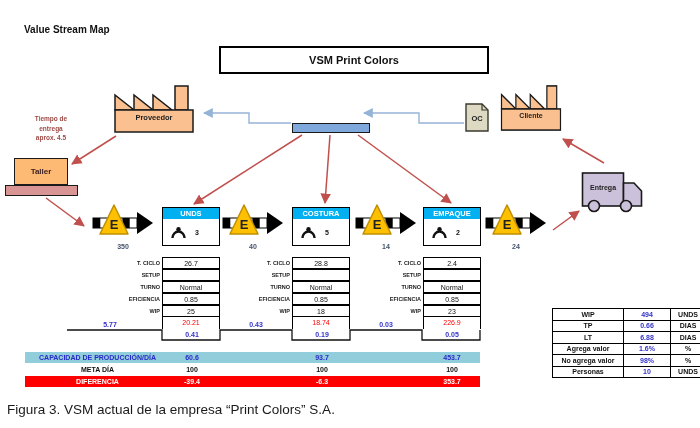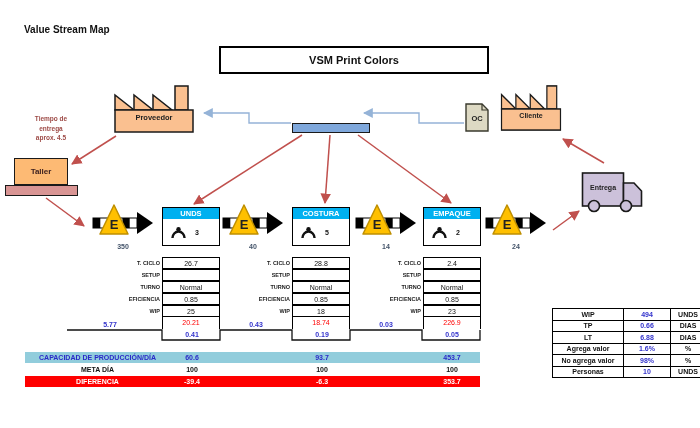--- a/index.html
+++ b/index.html
@@ -273,20 +273,21 @@
       <td class="c2">%</td>
     </tr>
     <tr>
       <td class="c0">Personas</td>
       <td class="c1">10</td>
       <td class="c2">UNDS</td>
     </tr>
   </tbody>
     </table>
 
+  <div class="abs caption">Figura 3. VSM actual de la empresa “Print Colors” S.A.</div>
 
   <svg id="overlay" width="700" height="428" viewBox="0 0 700 428">
     <defs>
       <marker id="mr" viewBox="0 0 10 10" refX="9" refY="5" markerWidth="7" markerHeight="7" orient="auto-start-reverse">
         <path d="M0,0 L10,5 L0,10 z" fill="#C0504D"></path>
       </marker>
       <marker id="mb" viewBox="0 0 10 10" refX="9" refY="5" markerWidth="7" markerHeight="7" orient="auto-start-reverse">
         <path d="M0,0 L10,5 L0,10 z" fill="#95B3D7"></path>
       </marker>
     </defs>

